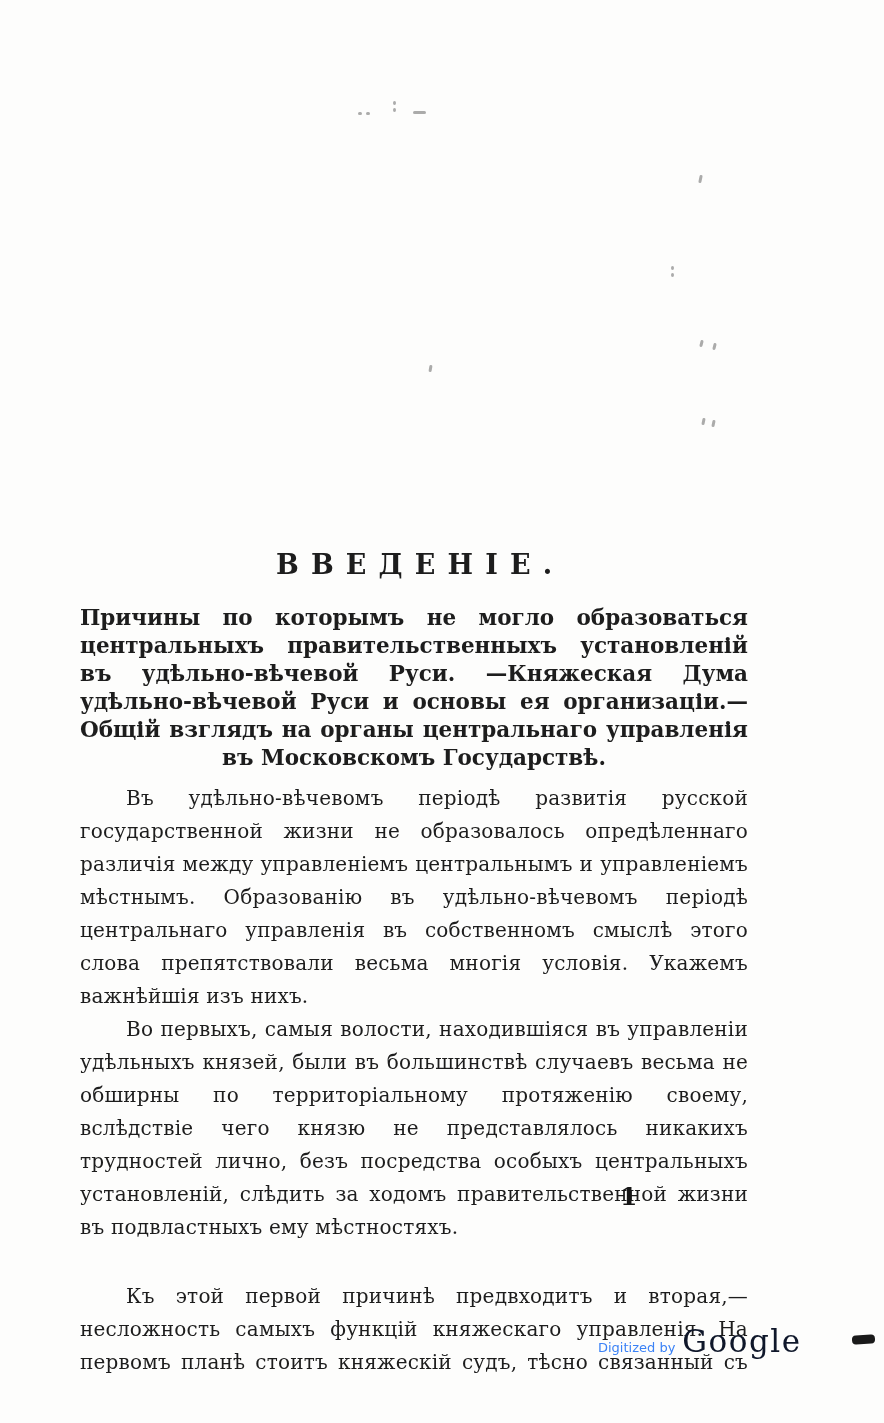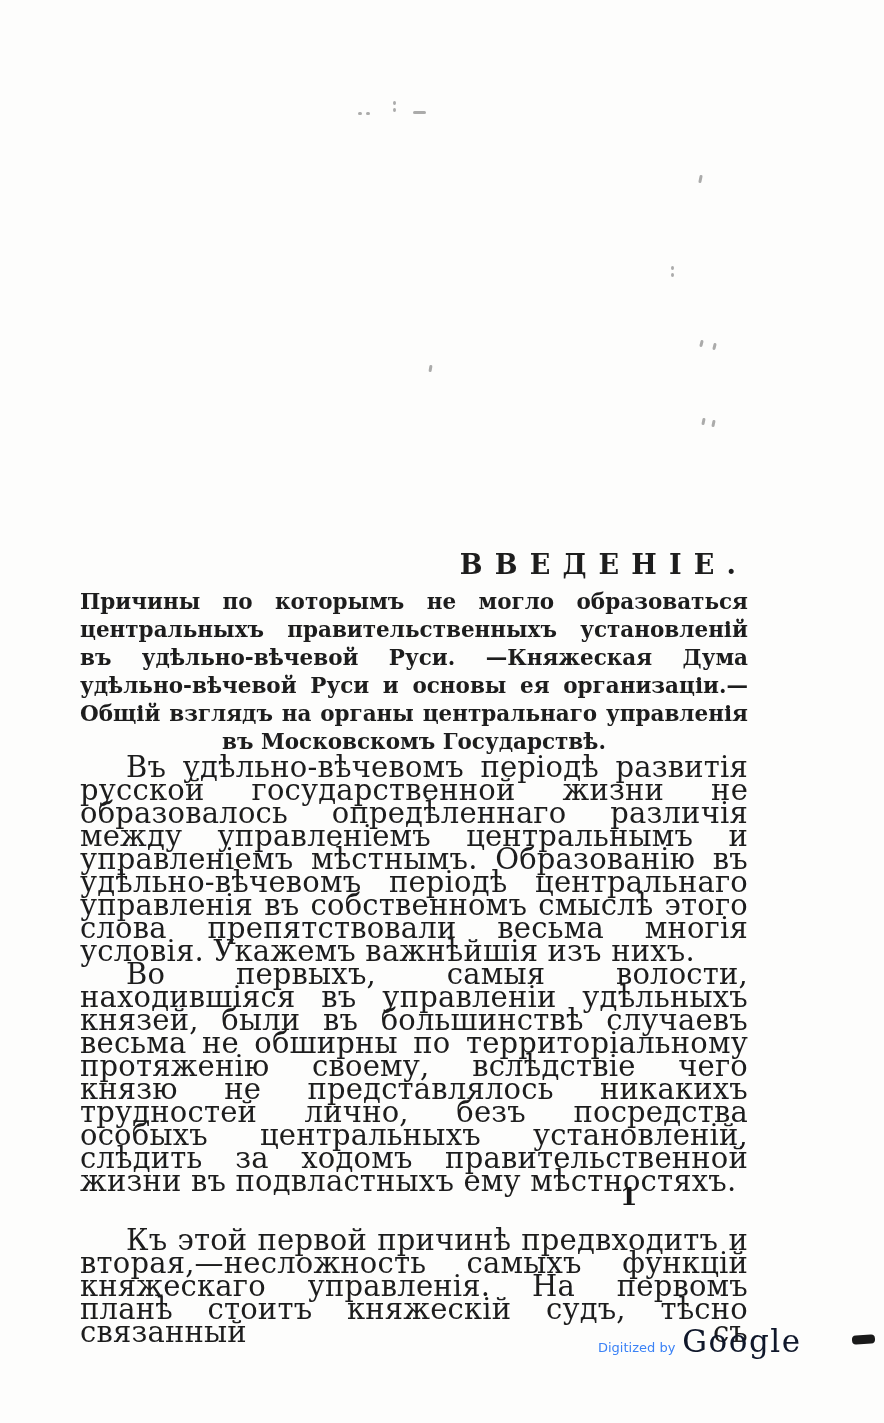--- a/index.html
+++ b/index.html
@@ -19,38 +19,39 @@
   .text-block {
     position: absolute;
     left: 80px;
     top: 549px;
     width: 668px;
   }
 
   .title {
     font-size: 27px;
     font-weight: bold;
-    text-align: right;
+    text-align: center;
     letter-spacing: 0.45em;
     text-indent: 0.45em;
-    margin-bottom: 8px;
+    margin-bottom: 24px;
     white-space: nowrap;
   }
 
   .summary {
     font-size: 21.5px;
     font-weight: bold;
     line-height: 28px;
     text-align: justify;
     text-align-last: center;
+    margin-bottom: 10px;
   }
 
   .body-para {
-    font-size: 29px;
-    line-height: 23px;
+    font-size: 20px;
+    line-height: 33px;
     text-align: justify;
     letter-spacing: 0.2px;
   }
 
   .indent { text-indent: 46px; }
 
   .justify-last { text-align-last: justify; margin-top: 36px; }
 
   .page-number {
     position: absolute;

